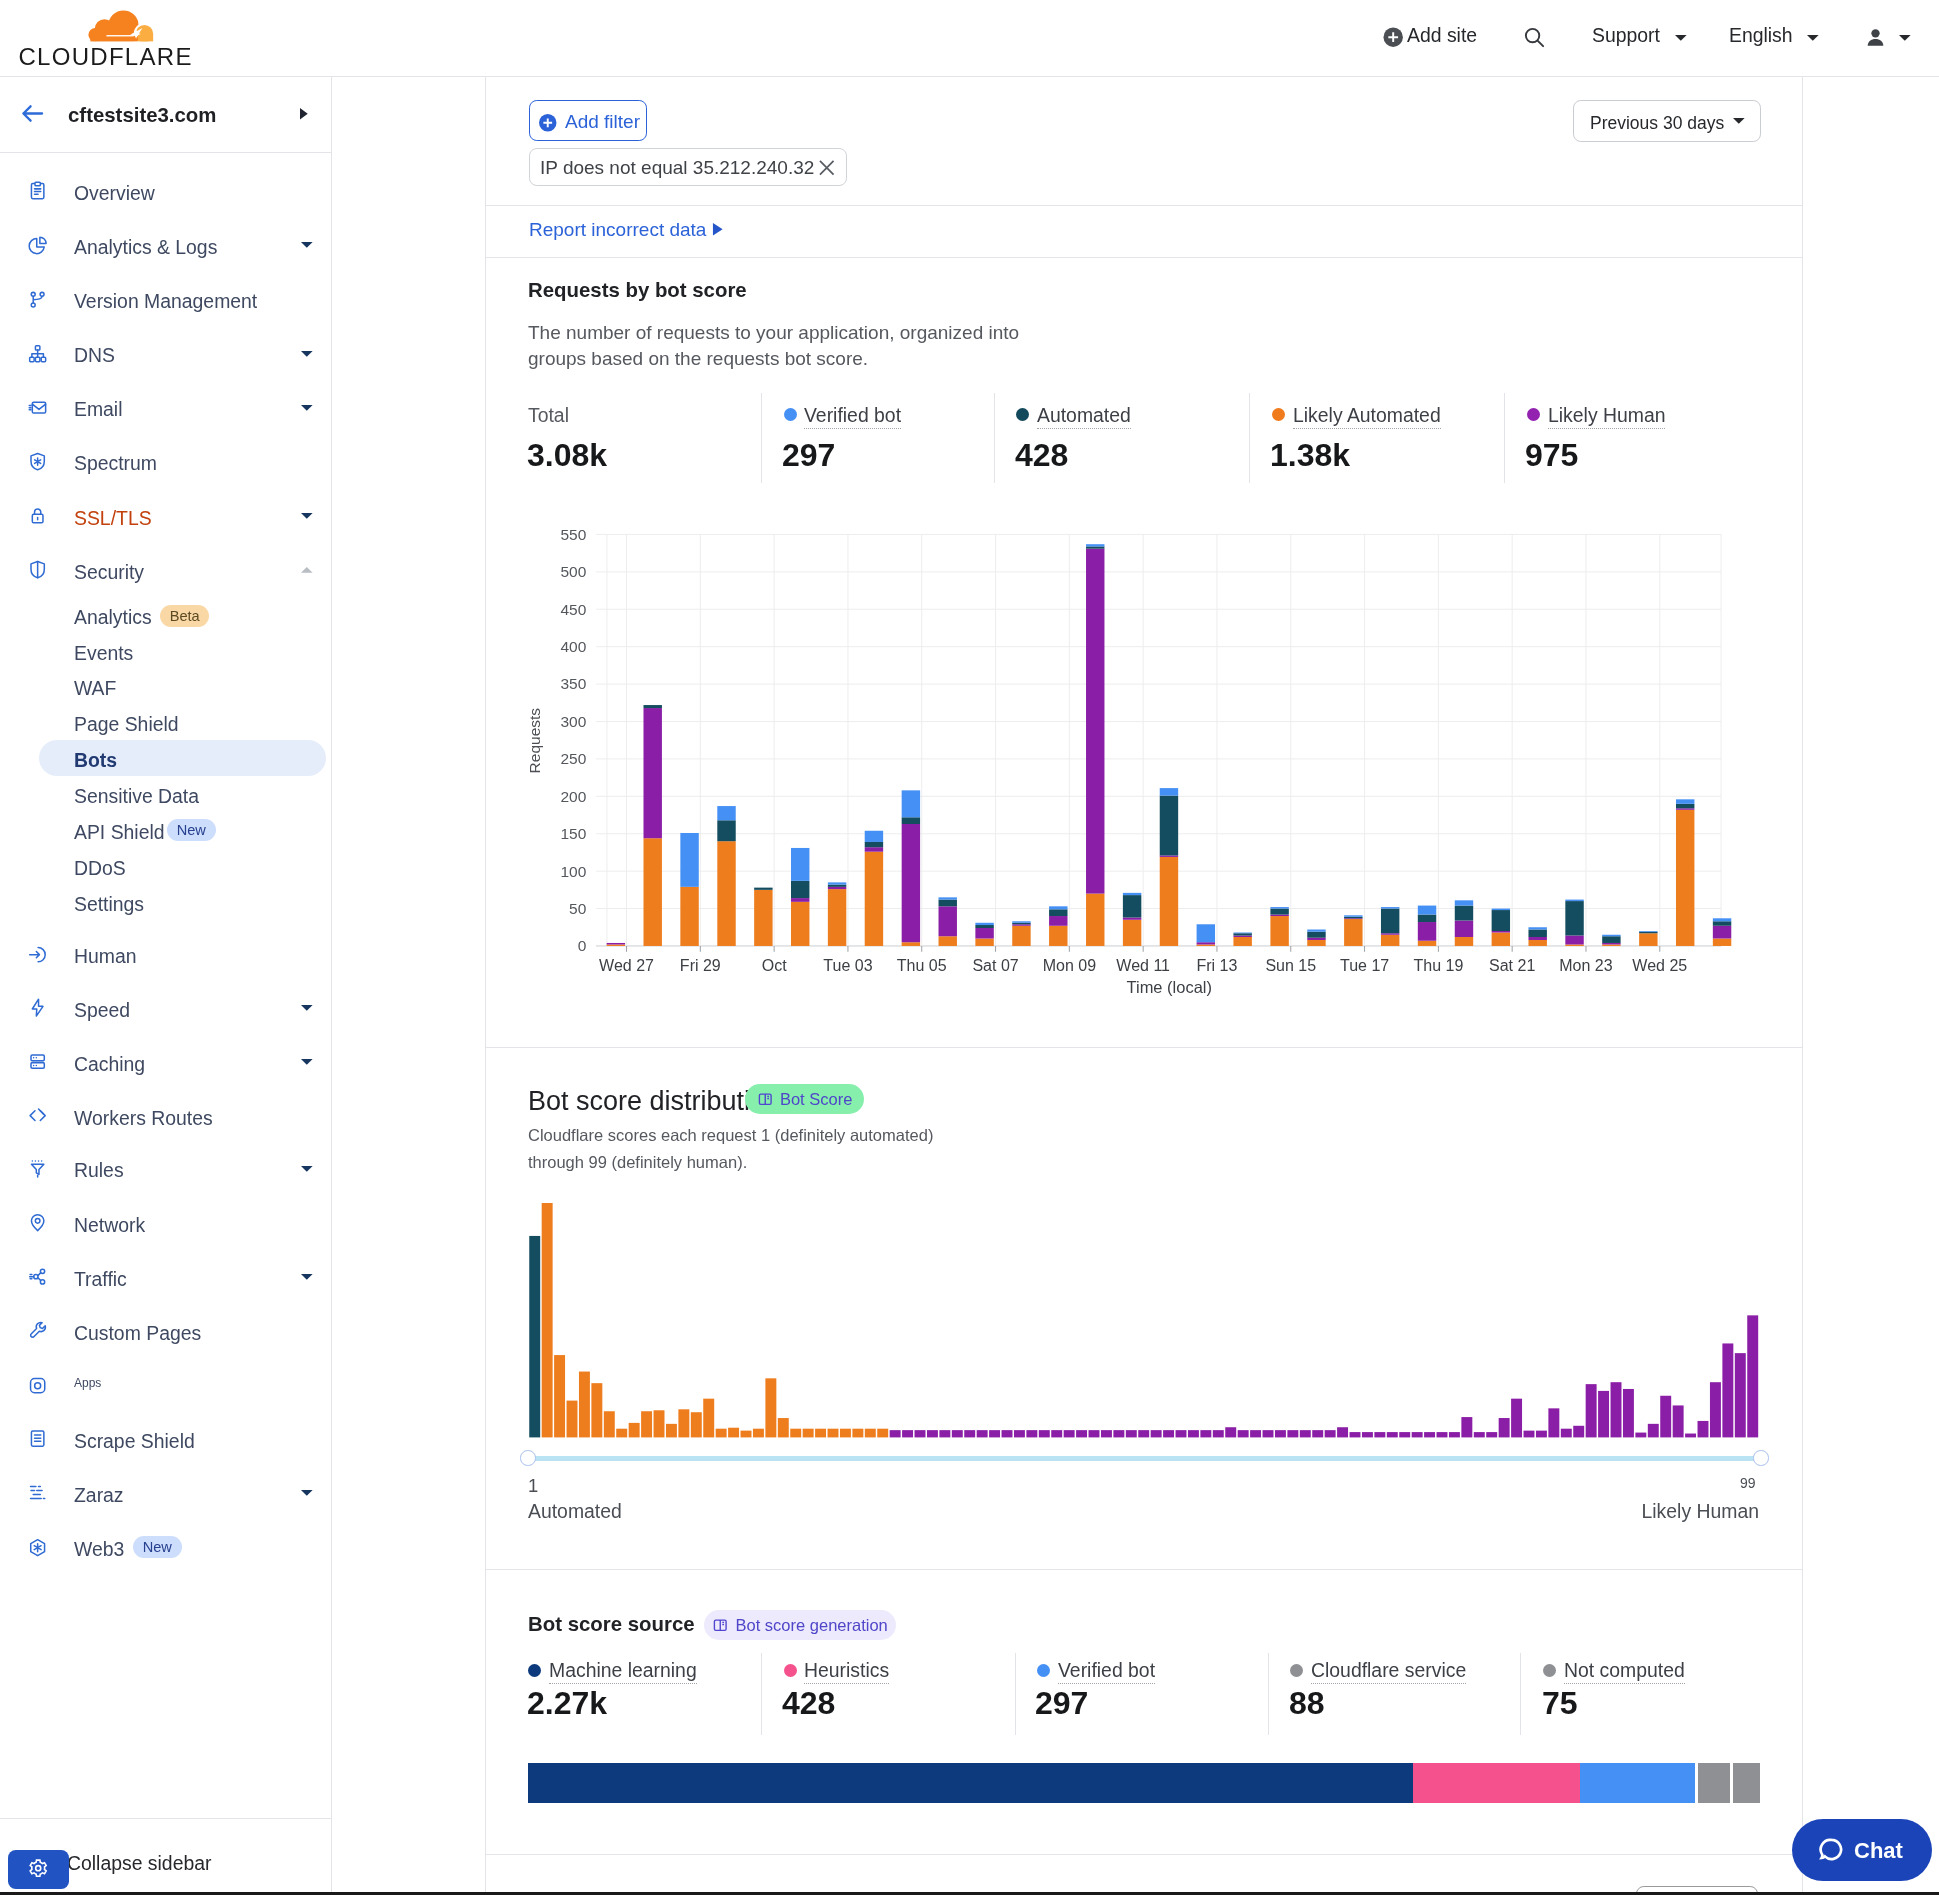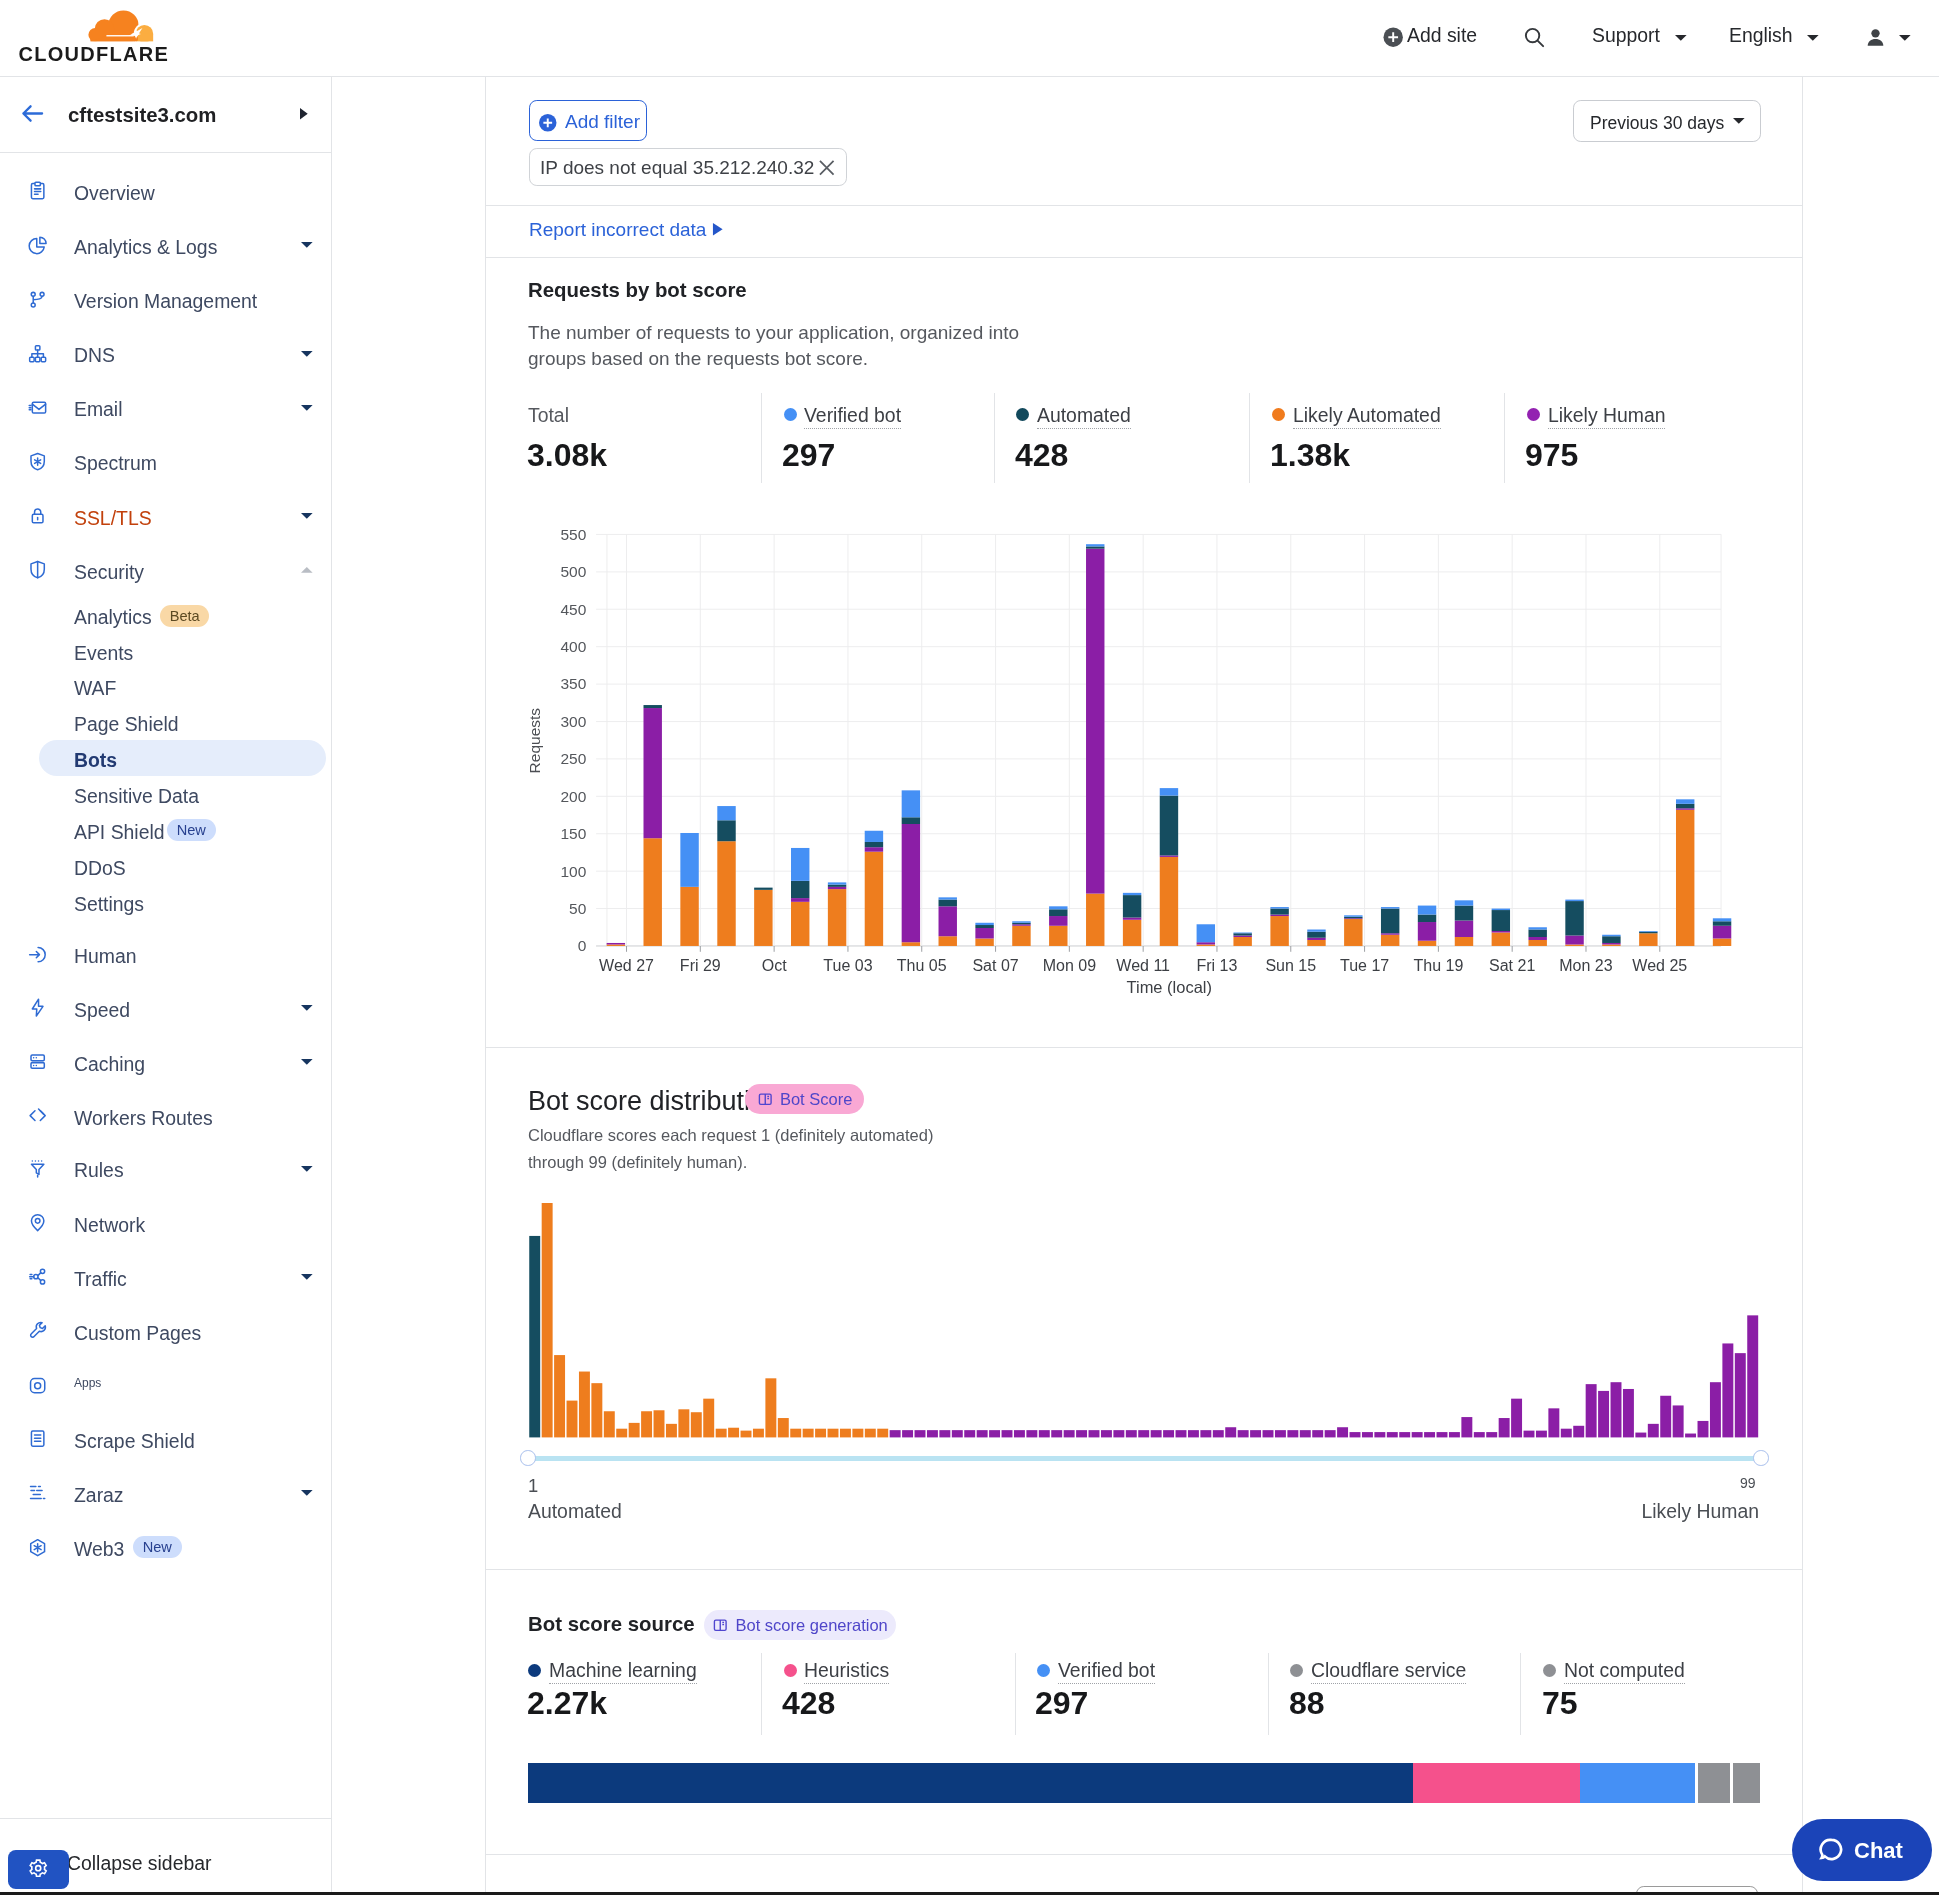--- a/index.html
+++ b/index.html
@@ -18,21 +18,21 @@
 <circle cx="61" cy="26.5" r="11" fill="#fff"></circle>
 <circle cx="61" cy="26.5" r="9" fill="#fbad41"></circle>
 <path fill="#fbad41" d="M52.5 26.5 h17.5 v8 h-17.5 z"></path>
 <path fill="#fff" d="M50 34.5 l9 -14 l-14 8 z"></path>
 <path fill="#f6821f" d="M5.5 34.5 h46 q3 0 3 -3 q0 -3 -3 -3 h-30 z"></path>
 <path fill="#fff" d="M22 27.8 h28 v1.4 h-28 z"></path>
 <path fill="#fff" d="M52.5 21.5 c.9 3.4 1.8 4.3 5.1 5.1 c-3.3 .8 -4.2 1.7 -5.1 5.1 c-.9 -3.4 -1.8 -4.3 -5.1 -5.1 c3.3 -.8 4.2 -1.7 5.1 -5.1 Z"></path>
 <rect x="0" y="34.5" width="76" height="4" fill="#fff"></rect>
 </g>
 </svg>
-<div style="position:absolute;left:18.4px;top:43px;font-size:20px;font-weight:bold;letter-spacing:1.3px;color:#1b1b1b">CLOUDFLARE</div>
+<div style="position:absolute;left:18.4px;top:43px;font-size:24px;font-weight:normal;letter-spacing:1.3px;color:#1b1b1b">CLOUDFLARE</div>
 <svg style="position:absolute;left:1383px;top:27px" width="20.4" height="20.4" viewBox="0 0 21 21">
     <circle cx="10.5" cy="10.5" r="10" fill="#4b4f54"></circle>
     <path d="M10.5 5.5v10M5.5 10.5h10" stroke="#fff" stroke-width="2"></path>
   </svg>
 <div style="position:absolute;left:1407px;top:24px;font-size:19.4px;color:#26282c">Add site</div>
 <svg style="position:absolute;left:1523px;top:26px" width="23" height="23" fill="none" stroke="#35383c" stroke-width="2" stroke-linecap="round" viewBox="0 0 24 24">
     <circle cx="10" cy="10" r="7"></circle>
     <path d="M15.2 15.2L21 21"></path>
   </svg>
 <div style="position:absolute;left:1592px;top:24px;font-size:19.4px;color:#26282c">Support</div>
@@ -487,21 +487,21 @@
     <rect x="1227.5" y="408.12" width="19.0" height="4.63" fill="#154d60"></rect>
     <rect x="1227.5" y="403.49" width="19.0" height="4.63" fill="#4590f5"></rect>
     <rect x="1265.5" y="546.99" width="19.0" height="7.71" fill="#ee7d1e"></rect>
     <rect x="1265.5" y="533.87" width="19.0" height="13.11" fill="#8b1ea6"></rect>
     <rect x="1265.5" y="529.24" width="19.0" height="4.63" fill="#154d60"></rect>
     <rect x="1265.5" y="526.16" width="19.0" height="3.09" fill="#4590f5"></rect>
     <text x="705" y="603.5" text-anchor="middle" font-size="17" fill="#3c3f44">Time (local)</text>
     <text x="56.5" y="343" text-anchor="middle" font-size="16" fill="#4c4f54" transform="rotate(-90 56.5 343)">Requests</text>
   </svg>
 <div style="position:absolute;left:528px;top:1086px;font-size:27px;font-weight:normal;color:#202226">Bot score distribution</div>
-<div style="position:absolute;left:745px;top:1084px;width:119px;height:30px;border-radius:15.5px;background:#f9a8d4;color:#4f46c9;font-size:16.5px;display:flex;align-items:center;justify-content:center">
+<div style="position:absolute;left:745px;top:1084px;width:119px;height:30px;border-radius:15.5px;background:#86efac;color:#4f46c9;font-size:16.5px;display:flex;align-items:center;justify-content:center">
     <svg width="16.5" height="16.5" viewBox="0 0 24 24" fill="none" stroke="#5046cf" stroke-width="2" style="margin-right:6.8px;flex:none">
       <rect x="3.5" y="4.5" width="17" height="15" rx="2"></rect>
       <path d="M12 4.5v15M15 8h2.5M15 11h2.5"></path>
     </svg>
     <span>Bot Score</span>
   </div>
 <div style="position:absolute;left:528px;top:1122px;font-size:16.5px;color:#55585e;line-height:27px">Cloudflare scores each request 1 (definitely automated)<br>through 99 (definitely human).</div>
 <svg style="position:absolute;left:514px;top:1203px" width="1281" height="247" viewBox="0 0 1320 255">
     <rect x="14.50" y="34.00" width="11.3" height="208.00" fill="#154d60"></rect>
     <rect x="27.33" y="0.00" width="11.3" height="242.00" fill="#ee7d1e"></rect>

